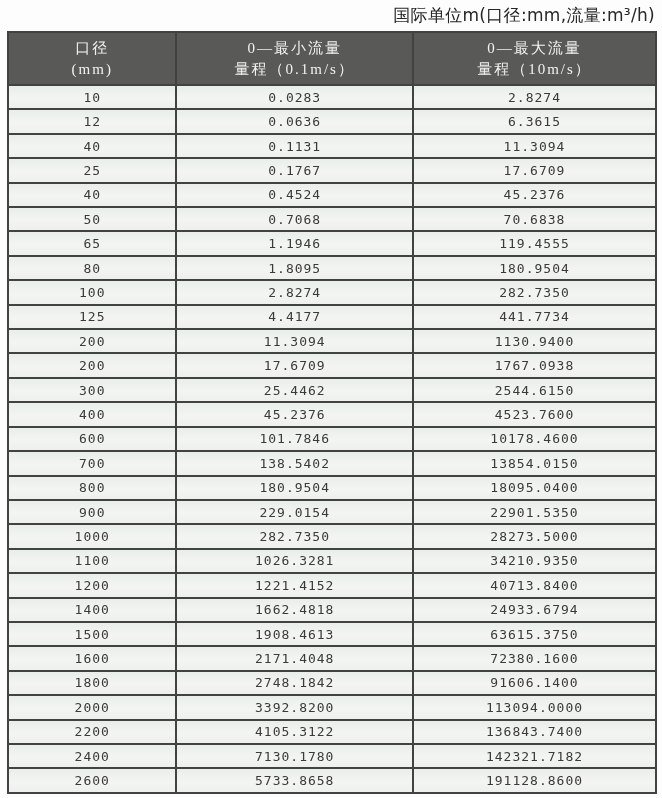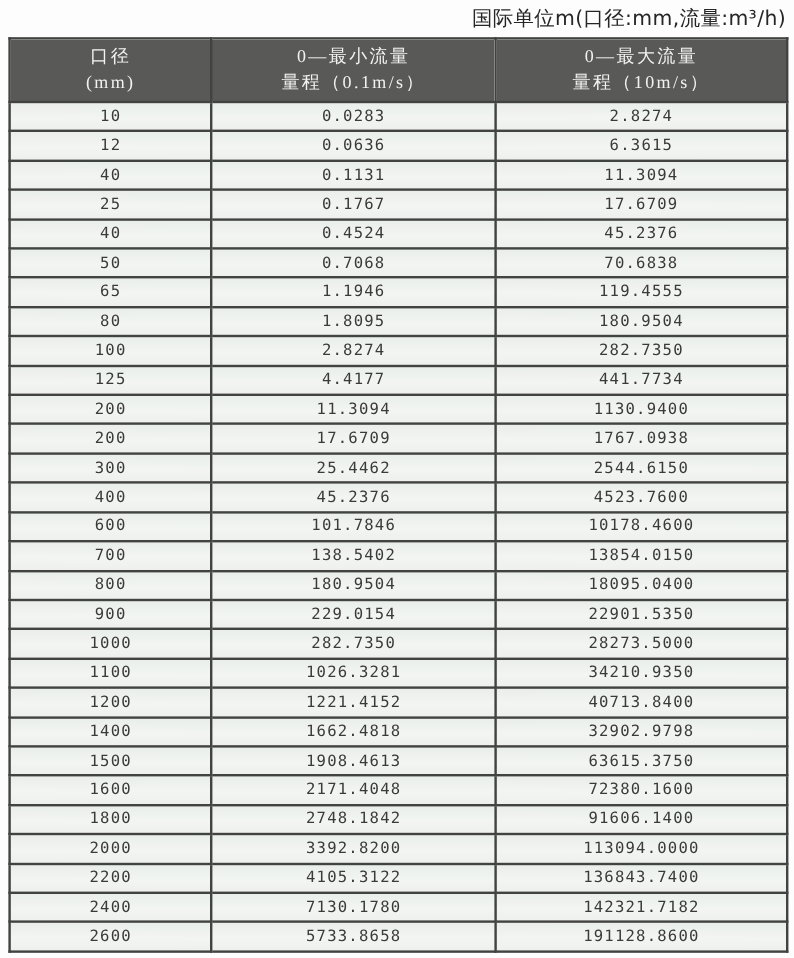--- a/index.html
+++ b/index.html
@@ -198,21 +198,21 @@
           <td>34210.9350</td>
         </tr>
         <tr>
           <td>1200</td>
           <td>1221.4152</td>
           <td>40713.8400</td>
         </tr>
         <tr>
           <td>1400</td>
           <td>1662.4818</td>
-          <td>32902.9798</td>
+          <td>24933.6794</td>
         </tr>
         <tr>
           <td>1500</td>
           <td>1908.4613</td>
           <td>63615.3750</td>
         </tr>
         <tr>
           <td>1600</td>
           <td>2171.4048</td>
           <td>72380.1600</td>

